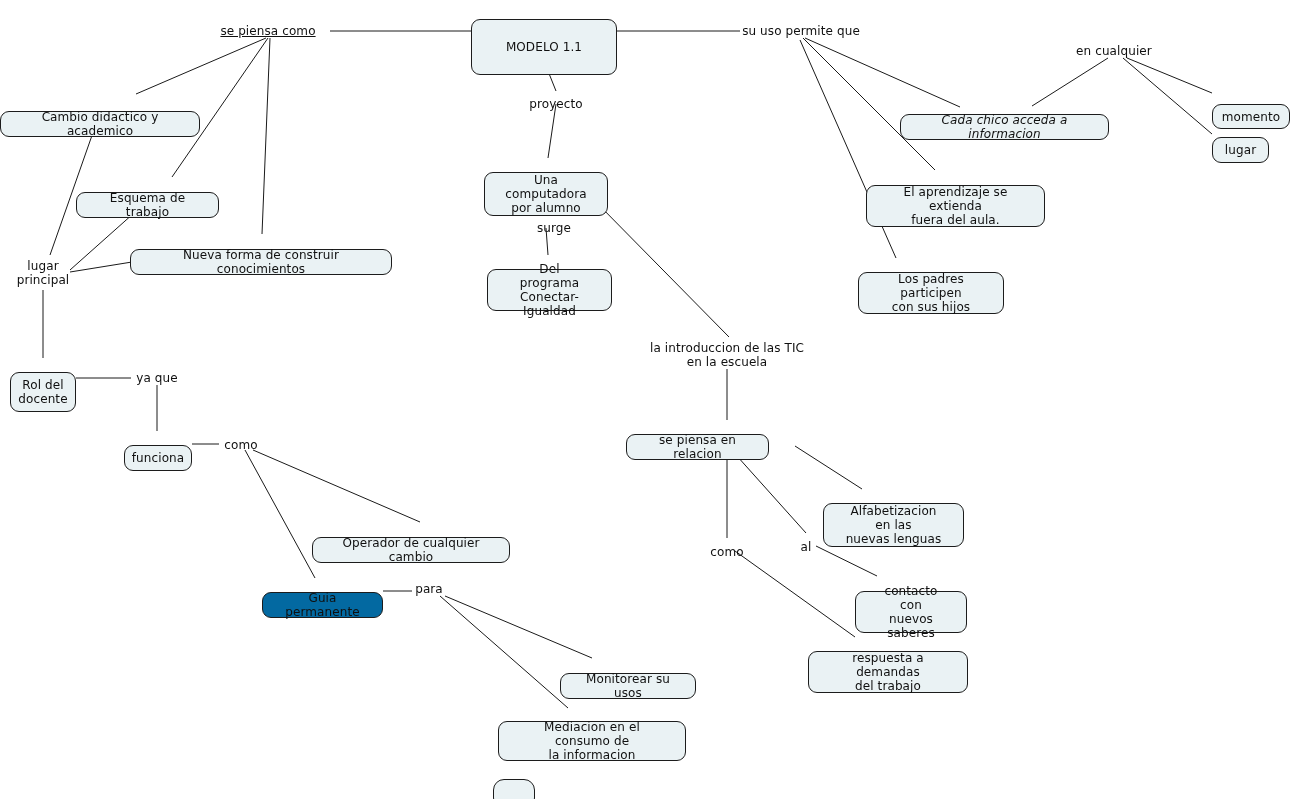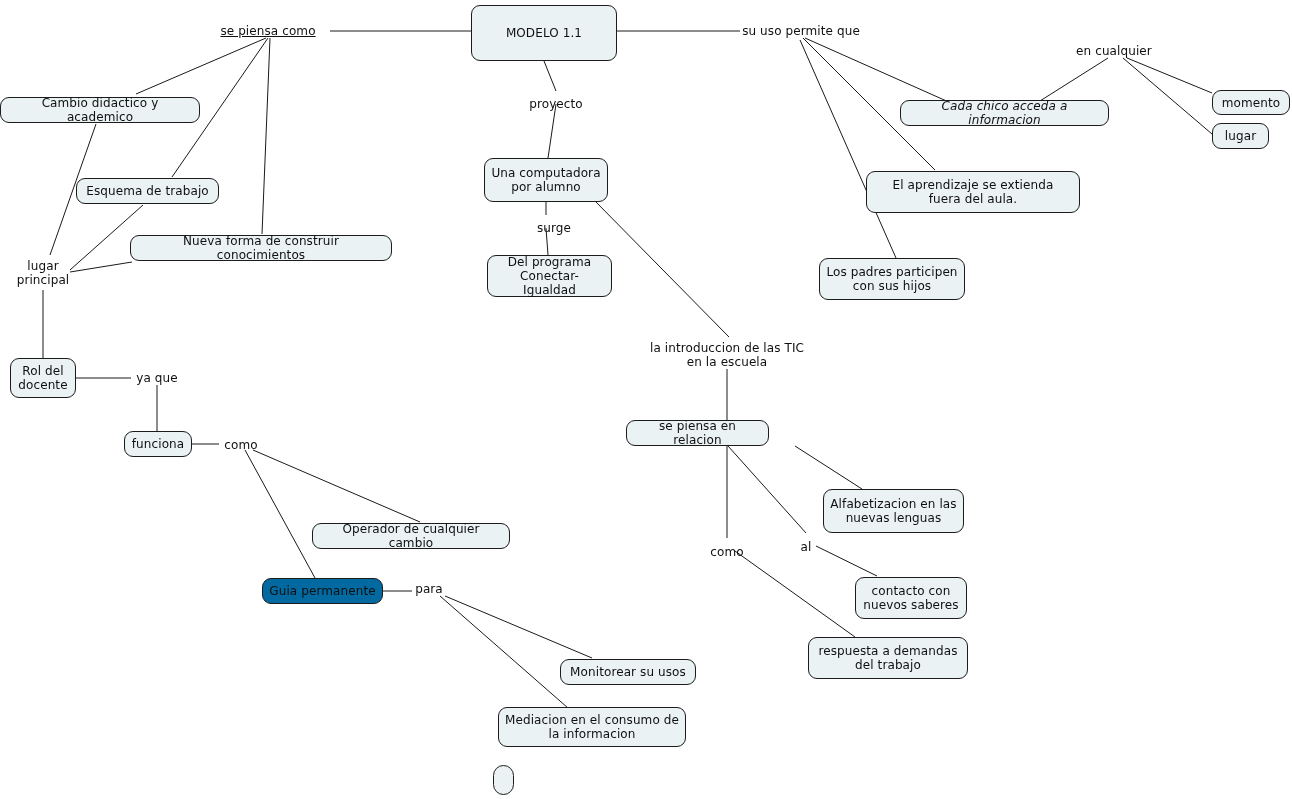--- a/index.html
+++ b/index.html
@@ -39,23 +39,24 @@
     background: #eaf2f4;
     border: 1px solid #1c1c1c;
     border-radius: 9px;
     display: flex;
     align-items: center;
     justify-content: center;
     text-align: center;
     font-size: 12px;
     line-height: 14px;
     color: #101010;
-    padding: 2px 6px;
+    padding: 2px 20px;
     white-space: pre-line;
     letter-spacing: 0.1px;
+    margin-top: 14px;
   }
   .node.empty-node {
     border-radius: 11px;
   }
   .link-label {
     position: absolute;
     font-size: 12px;
     line-height: 14px;
     color: #101010;
     text-align: center;
@@ -124,23 +125,23 @@
       <div class="node" style="left: 487px; top: 255px; width: 125px; height: 42px; background: rgb(234, 242, 244); border-color: rgb(28, 28, 28); color: rgb(16, 16, 16);">Del programa
 Conectar-Igualdad</div>
       <div class="node" style="left: 626px; top: 420px; width: 143px; height: 26px; background: rgb(234, 242, 244); border-color: rgb(28, 28, 28); color: rgb(16, 16, 16);">se piensa en relacion</div>
       <div class="node" style="left: 823px; top: 489px; width: 141px; height: 44px; background: rgb(234, 242, 244); border-color: rgb(28, 28, 28); color: rgb(16, 16, 16);">Alfabetizacion en las
 nuevas lenguas</div>
       <div class="node" style="left: 855px; top: 577px; width: 112px; height: 42px; background: rgb(234, 242, 244); border-color: rgb(28, 28, 28); color: rgb(16, 16, 16);">contacto con
 nuevos saberes</div>
       <div class="node" style="left: 808px; top: 637px; width: 160px; height: 42px; background: rgb(234, 242, 244); border-color: rgb(28, 28, 28); color: rgb(16, 16, 16);">respuesta a demandas
 del trabajo</div>
       <div class="node" style="left: 900px; top: 100px; width: 209px; height: 26px; background: rgb(234, 242, 244); border-color: rgb(28, 28, 28); color: rgb(16, 16, 16); font-style: italic;">Cada chico acceda a informacion</div>
-      <div class="node" style="left: 866px; top: 171px; width: 214px; height: 42px; background: rgb(234, 242, 244); border-color: rgb(28, 28, 28); color: rgb(16, 16, 16);">El aprendizaje se extienda
+      <div class="node" style="left: 866px; top: 171px; width: 179px; height: 42px; background: rgb(234, 242, 244); border-color: rgb(28, 28, 28); color: rgb(16, 16, 16);">El aprendizaje se extienda
 fuera del aula.</div>
-      <div class="node" style="left: 819px; top: 258px; width: 146px; height: 42px; background: rgb(234, 242, 244); border-color: rgb(28, 28, 28); color: rgb(16, 16, 16);">Los padres participen
+      <div class="node" style="left: 858px; top: 258px; width: 146px; height: 42px; background: rgb(234, 242, 244); border-color: rgb(28, 28, 28); color: rgb(16, 16, 16);">Los padres participen
 con sus hijos</div>
       <div class="node" style="left: 1212px; top: 90px; width: 78px; height: 25px; background: rgb(234, 242, 244); border-color: rgb(28, 28, 28); color: rgb(16, 16, 16);">momento</div>
       <div class="node" style="left: 1212px; top: 123px; width: 57px; height: 26px; background: rgb(234, 242, 244); border-color: rgb(28, 28, 28); color: rgb(16, 16, 16);">lugar</div>
     </div>
   <div id="label-layer">
       <div class="link-label" style="left: 268px; top: 24px; color: rgb(16, 16, 16); text-decoration: underline;">se piensa como</div>
       <div class="link-label" style="left: 801px; top: 24px; color: rgb(16, 16, 16);">su uso permite que</div>
       <div class="link-label" style="left: 1114px; top: 44px; color: rgb(16, 16, 16);">en cualquier</div>
       <div class="link-label" style="left: 556px; top: 97px; color: rgb(16, 16, 16);">proyecto</div>
       <div class="link-label" style="left: 546px; top: 221px; color: rgb(16, 16, 16); margin-left: 8px;">surge</div>

